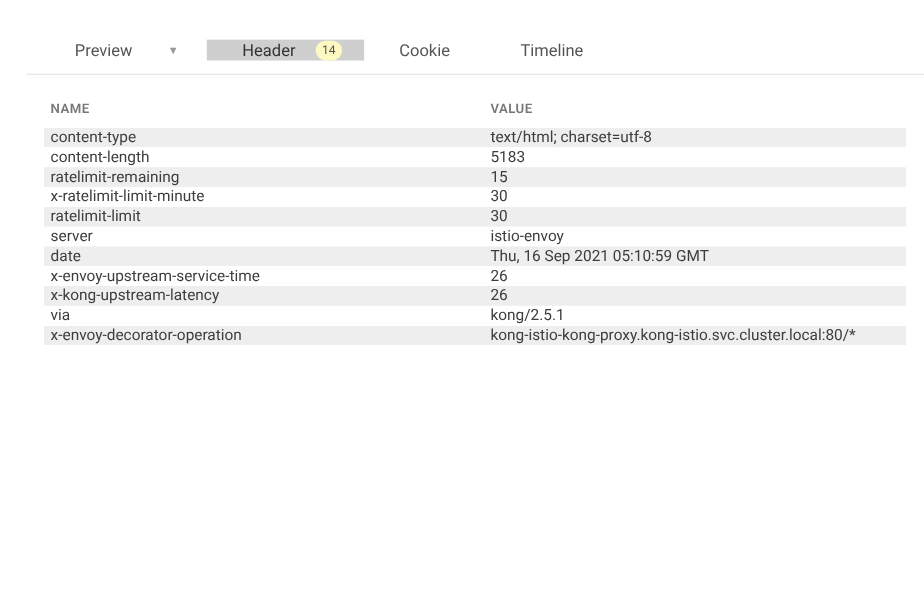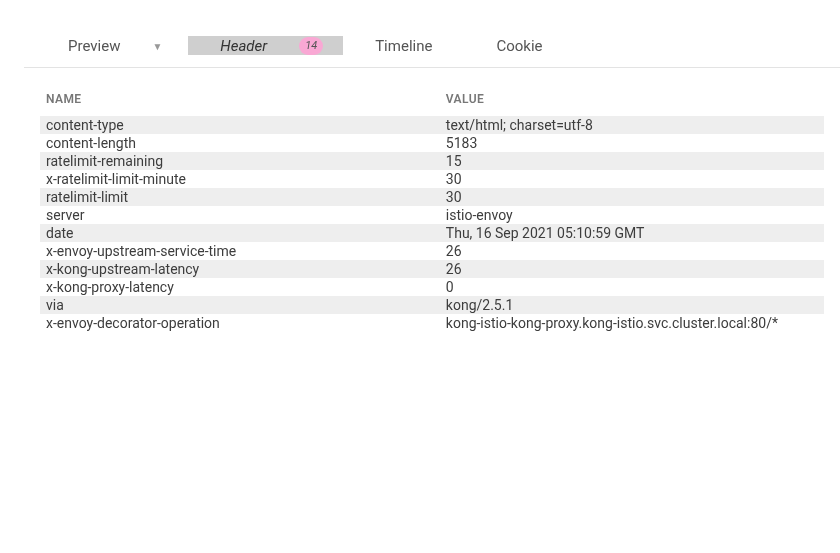--- a/index.html
+++ b/index.html
@@ -30,30 +30,29 @@
   .tab.with-caret { padding-right: 14px; }
   .tab .caret {
     margin-left: 8px;
     font-size: 10px;
     color: #999;
     transform: translateY(1px);
   }
   .tab.active {
     background: #cfcfcf;
     color: #333;
-    font-style: italic;
   }
   .tab .badge {
-    margin-left: 20px;
+    margin-left: 6px;
     padding: 0 6px;
     height: 18px;
     min-width: 22px;
     line-height: 18px;
     border-radius: 9px;
-    background: #f9a8d4;
+    background: #fef9c3;
     color: #555;
     font-size: 11px;
     text-align: center;
   }
   .table-wrap {
     padding: 14px 16px 0 16px;
   }
   table {
     width: 100%;
     border-collapse: collapse;
@@ -88,24 +87,24 @@
 <div class="tabs">
   <div class="tab with-caret">
     <span>Preview</span>
     <span class="caret">▼</span>
   </div>
   <div class="tab active">
     <span>Header</span>
     <span class="badge">14</span>
   </div>
   <div class="tab">
-    <span>Timeline</span>
+    <span>Cookie</span>
   </div>
   <div class="tab">
-    <span>Cookie</span>
+    <span>Timeline</span>
   </div>
 </div>
 
 <div class="table-wrap">
   <table>
     <thead>
       <tr>
         <th>NAME</th>
         <th>VALUE</th>
       </tr>
@@ -141,24 +140,20 @@
         </tr>
         <tr>
           <td>x-envoy-upstream-service-time</td>
           <td>26</td>
         </tr>
         <tr>
           <td>x-kong-upstream-latency</td>
           <td>26</td>
         </tr>
         <tr>
-          <td>x-kong-proxy-latency</td>
-          <td>0</td>
-        </tr>
-        <tr>
           <td>via</td>
           <td>kong/2.5.1</td>
         </tr>
         <tr>
           <td>x-envoy-decorator-operation</td>
           <td>kong-istio-kong-proxy.kong-istio.svc.cluster.local:80/*</td>
         </tr>
       </tbody>
   </table>
 </div>

